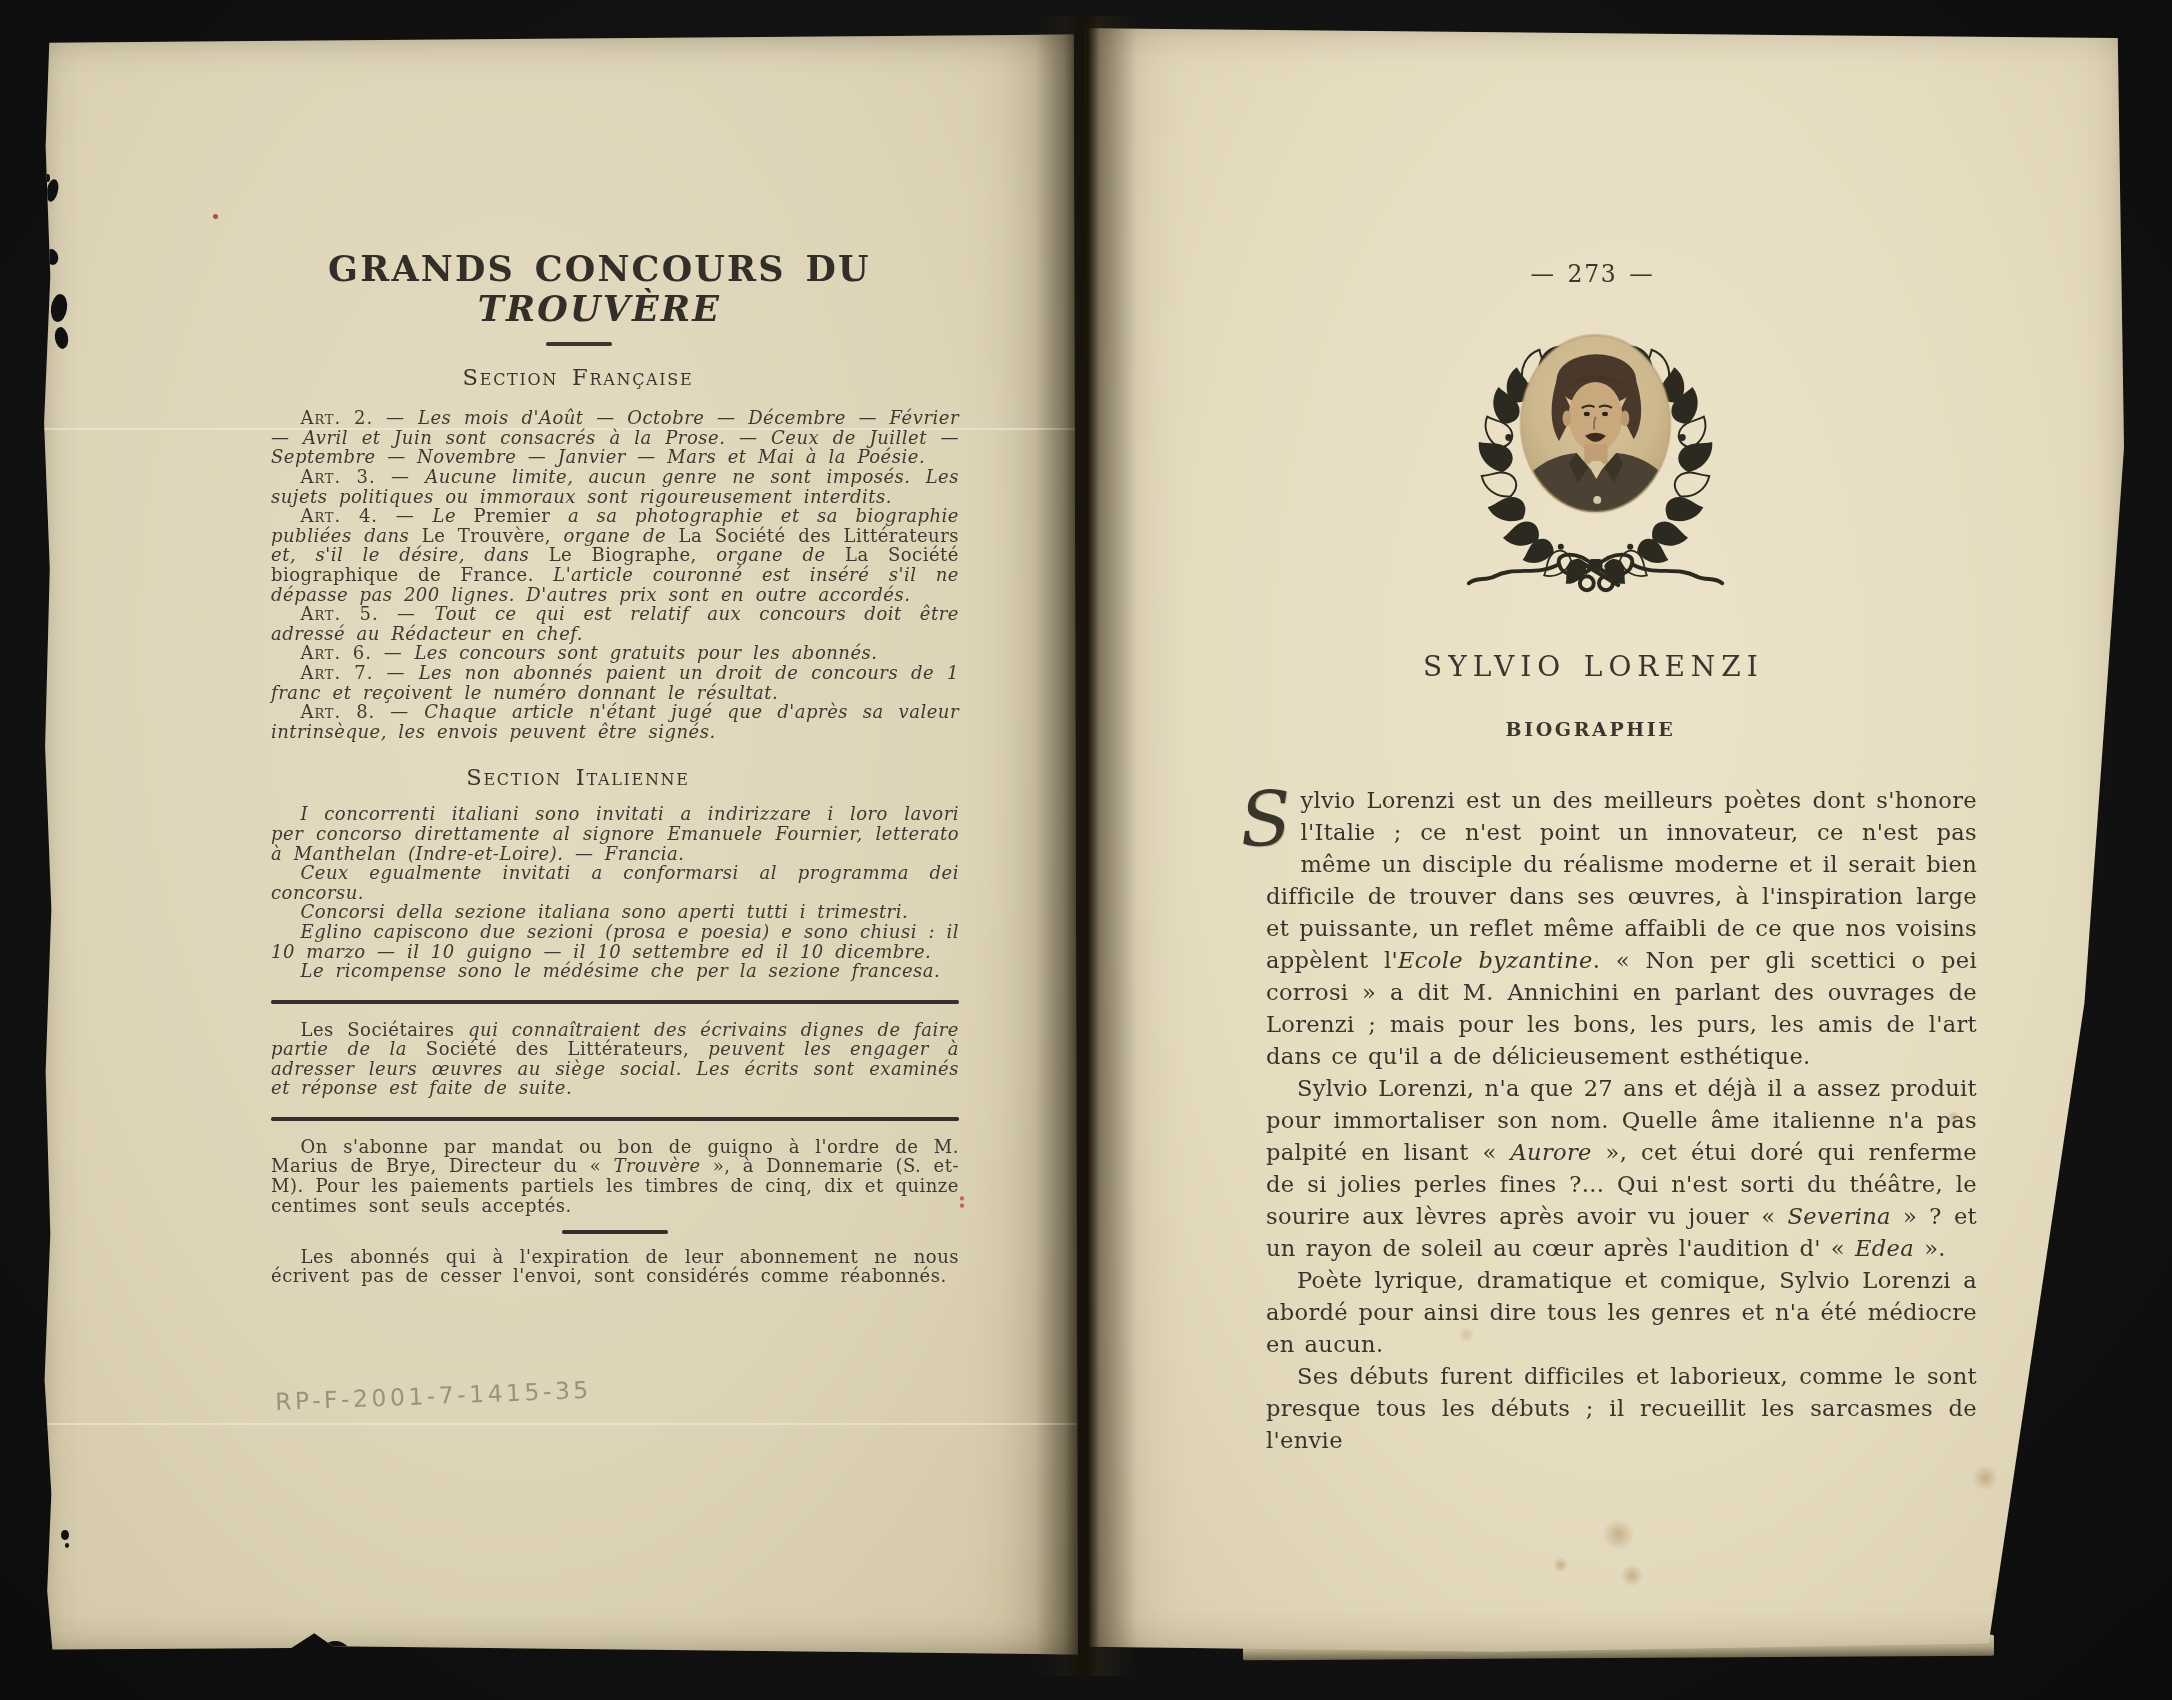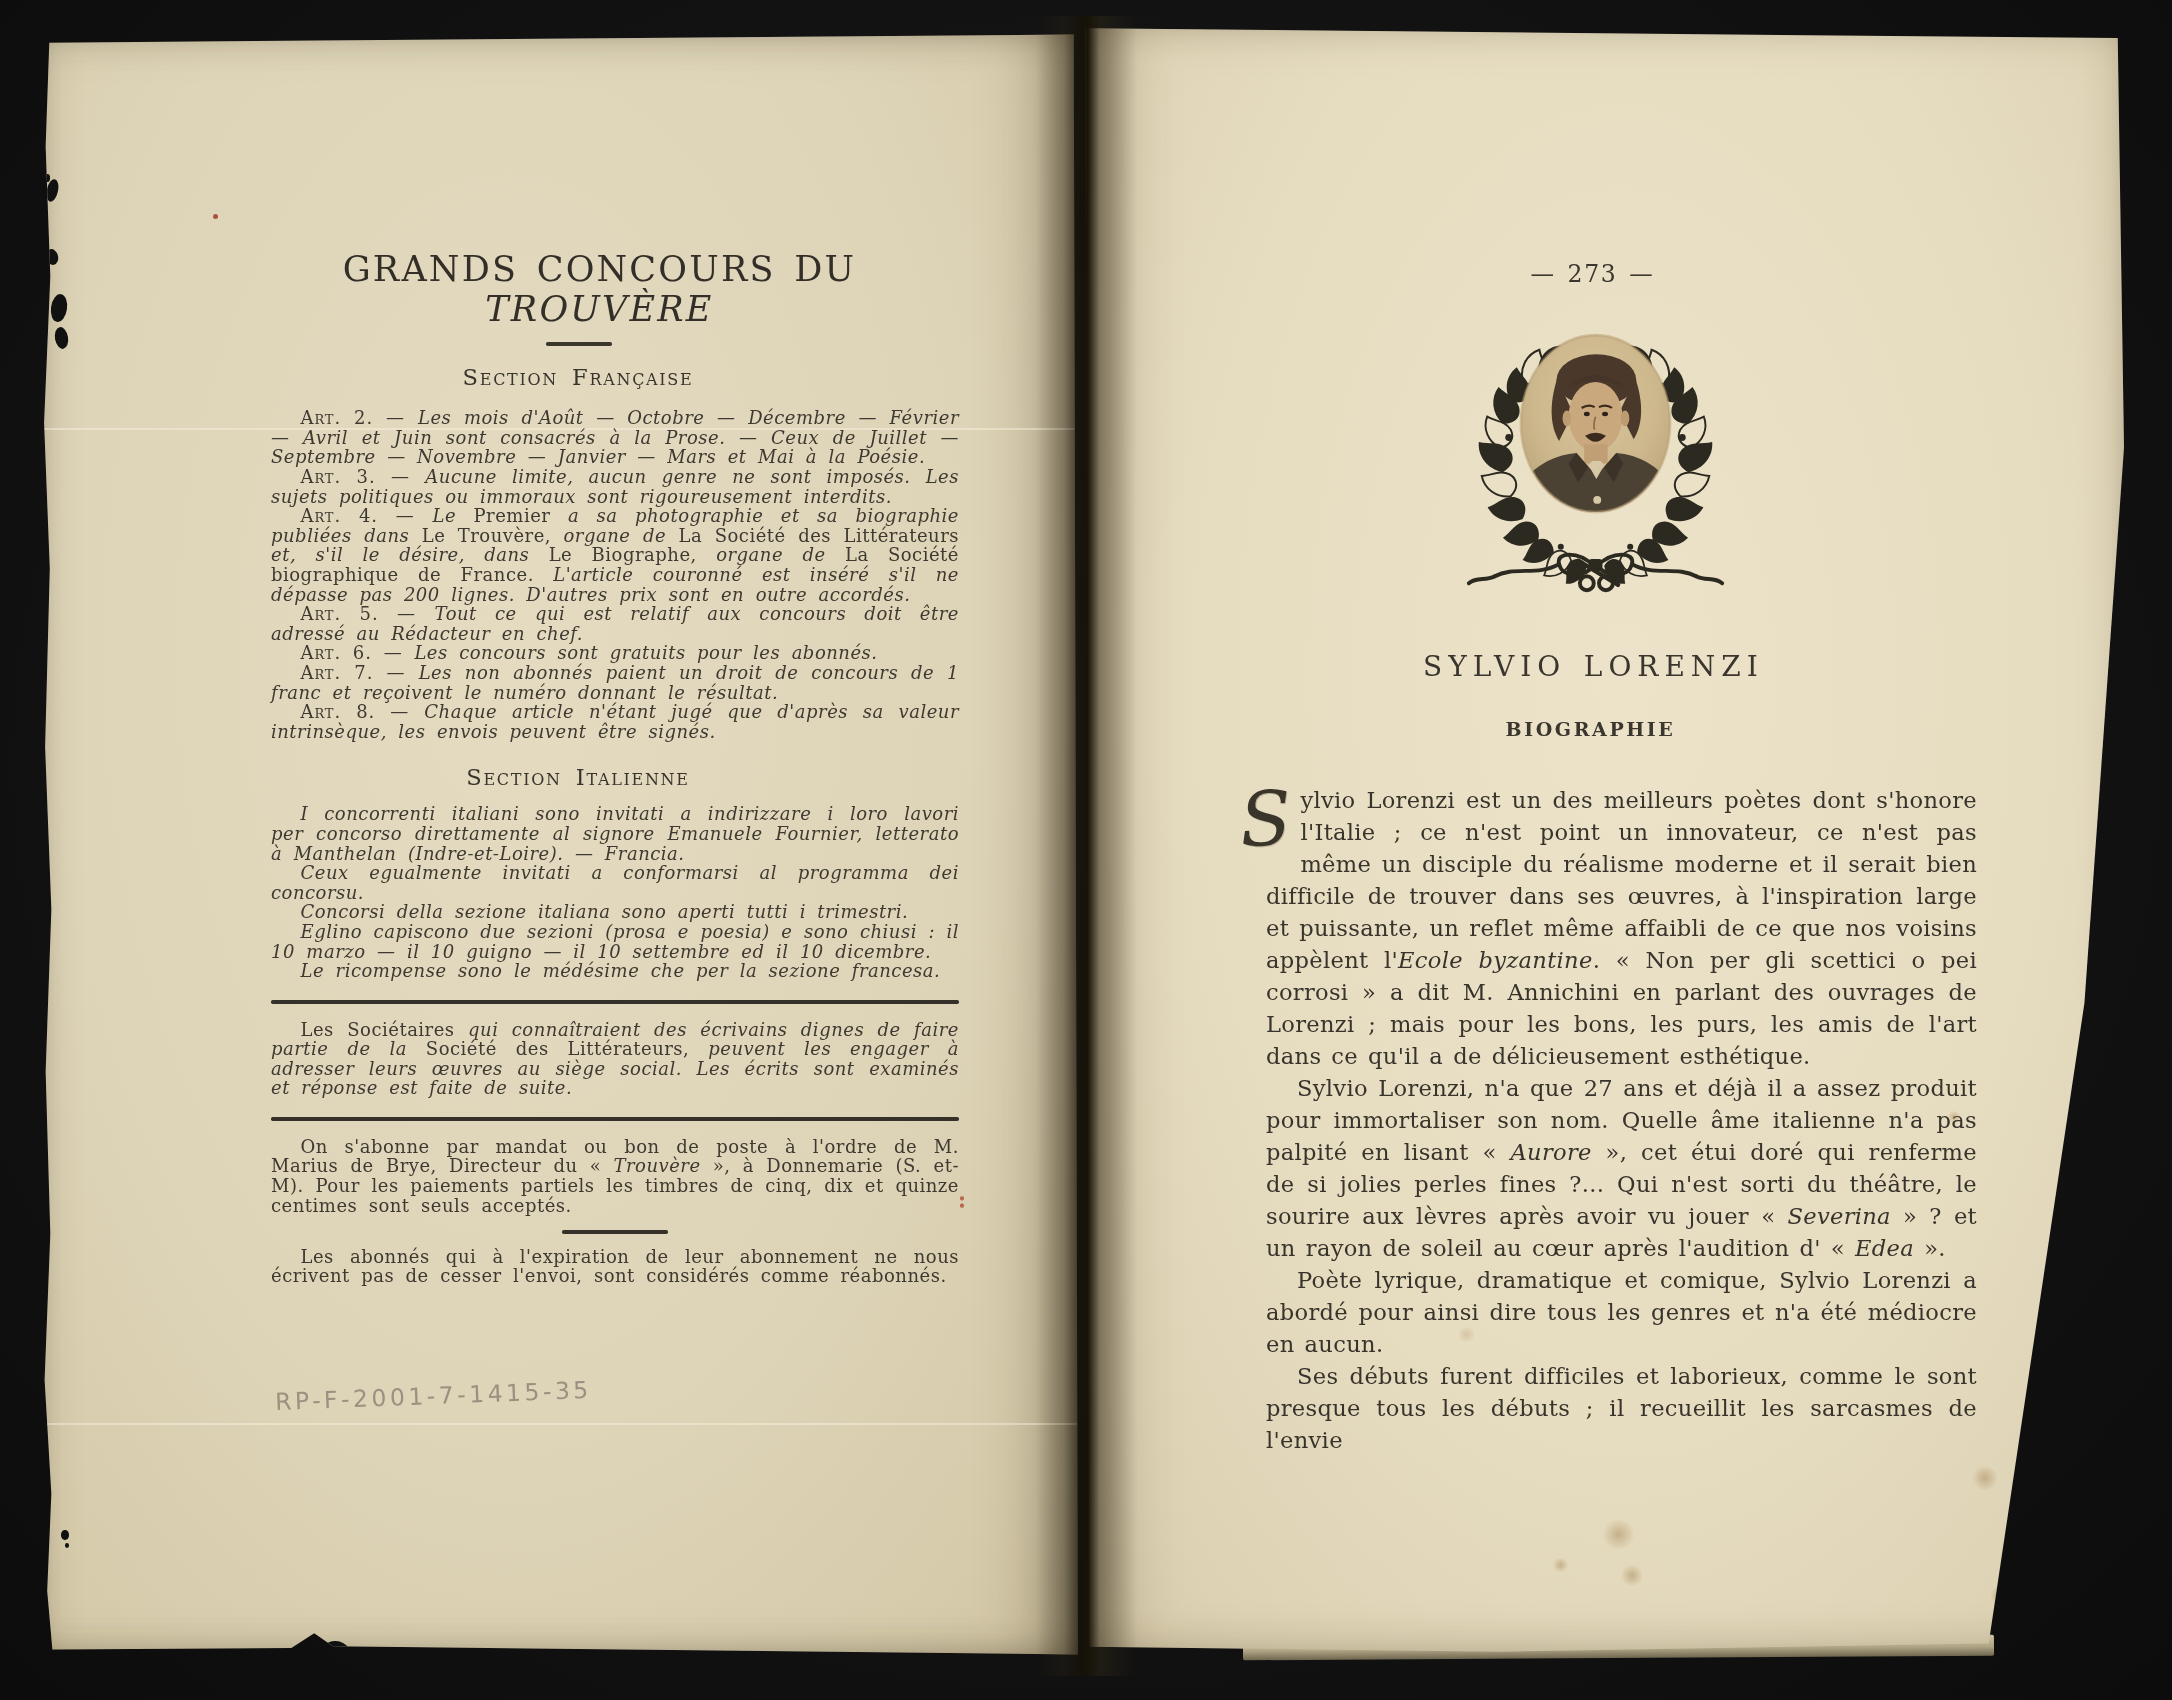--- a/index.html
+++ b/index.html
@@ -12,21 +12,21 @@
   .page-left{left:42px;top:33px;width:1039px;height:1623px;
     background:radial-gradient(ellipse at 45% 38%, #e4dbc1 0%, #ded4b8 55%, #d6cbab 85%, #cfc3a2 100%);
     clip-path:polygon(0.7% 0.6%, 99.3% 0.1%, 99.7% 99.9%, 28% 99.4%, 26.2% 98.6%, 24% 99.5%, 1% 99.6%,
       0.5% 96%, 0.9% 90%, 0.25% 83%, 0.8% 74%, 0.35% 64%, 0.9% 54%, 0.3% 44%, 0.75% 33%, 0.2% 24%, 0.8% 15%, 0.35% 7%);
     box-shadow:inset -61px 0 70px -35px rgba(60,48,26,.55),
                inset 22.6px 0 52px -38px rgba(60,48,26,.4),
                inset 0 19px 40px -26px rgba(60,48,26,.35),
                inset 0 -22.6px 40px -28px rgba(60,48,26,.38);}
   .lp-content{position:absolute;left:229px;top:0;width:688px;padding-top:216px;
     color:#3f3a31;font-size:18px;line-height:19.6px;letter-spacing:0.5px;word-spacing:5.2px;}
-  .lp-title{margin:0;font-size:35px;line-height:40px;font-weight:normal;letter-spacing:2.2px;
+  .lp-title{margin:0;font-size:35px;line-height:40px;font-weight:bold;letter-spacing:2.2px;
     text-align:center;position:relative;left:-15.6px;color:#332f28;word-spacing:5.2px;}
   .lp-title .i{font-style:italic;}
   .title-rule{width:66px;height:4.3px;background:#3a362c;border-radius:1.7px;
     margin:13px 0 0 calc(50% - 69px);}
   .sec-heading{margin:0;font-weight:normal;font-variant:small-caps;font-size:22.6px;line-height:26px;
     letter-spacing:1.7px;text-align:center;position:relative;left:-37px;color:#3a352c;}
   .sec-fr{margin-top:18px;}
   .sec-it{margin-top:23px;margin-bottom:14px;}
   .articles{margin-top:18px;}
   .par{margin:0;text-align:justify;text-indent:29.5px;}
@@ -123,21 +123,21 @@
       <div>
         <p class="par art"><span>I concorrenti italiani sono invitati a indirizzare i loro lavori per concorso direttamente al signore Emanuele Fournier, letterato à Manthelan (Indre-et-Loire). — Francia.</span></p>
         <p class="par art"><span>Ceux egualmente invitati a conformarsi al programma dei concorsu.</span></p>
         <p class="par art"><span>Concorsi della sezione italiana sono aperti tutti i trimestri.</span></p>
         <p class="par art"><span>Eglino capiscono due sezioni (prosa e poesia) e sono chiusi : il 10 marzo — il 10 guigno — il 10 settembre ed il 10 dicembre.</span></p>
         <p class="par art"><span>Le ricompense sono le médésime che per la sezione francesa.</span></p>
       </div>
       <div class="rule thick"></div>
       <p class="par art"><span class="r">Les Sociétaires </span><span>qui connaîtraient des écrivains dignes de faire partie de la </span><span class="r">Société des Littérateurs, </span><span>peuvent les engager à adresser leurs œuvres au siège social. Les écrits sont examinés et réponse est faite de suite.</span></p>
       <div class="rule thick"></div>
-      <p class="par"><span>On s'abonne par mandat ou bon de poste à l'ordre de M. Marius de Brye, Directeur du « </span><span class="i">Trouvère</span><span> », à Donnemarie (S. et-M). Pour les paiements partiels les timbres de cinq, dix et quinze centimes sont seuls acceptés.</span></p>
+      <p class="par"><span>On s'abonne par mandat ou bon de guigno à l'ordre de M. Marius de Brye, Directeur du « </span><span class="i">Trouvère</span><span> », à Donnemarie (S. et-M). Pour les paiements partiels les timbres de cinq, dix et quinze centimes sont seuls acceptés.</span></p>
       <div class="rule short"></div>
       <p class="par"><span>Les abonnés qui à l'expiration de leur abonnement ne nous écrivent pas de cesser l'envoi, sont considérés comme réabonnés.</span></p>
     </div>
     <div class="pencil">RP-F-2001-7-1415-35</div>
     <div class="hole h1"></div>
     <div class="hole h1b"></div>
     <div class="hole h2"></div>
     <div class="hole h3"></div>
     <div class="hole h4"></div>
     <div class="hole h5"></div>

